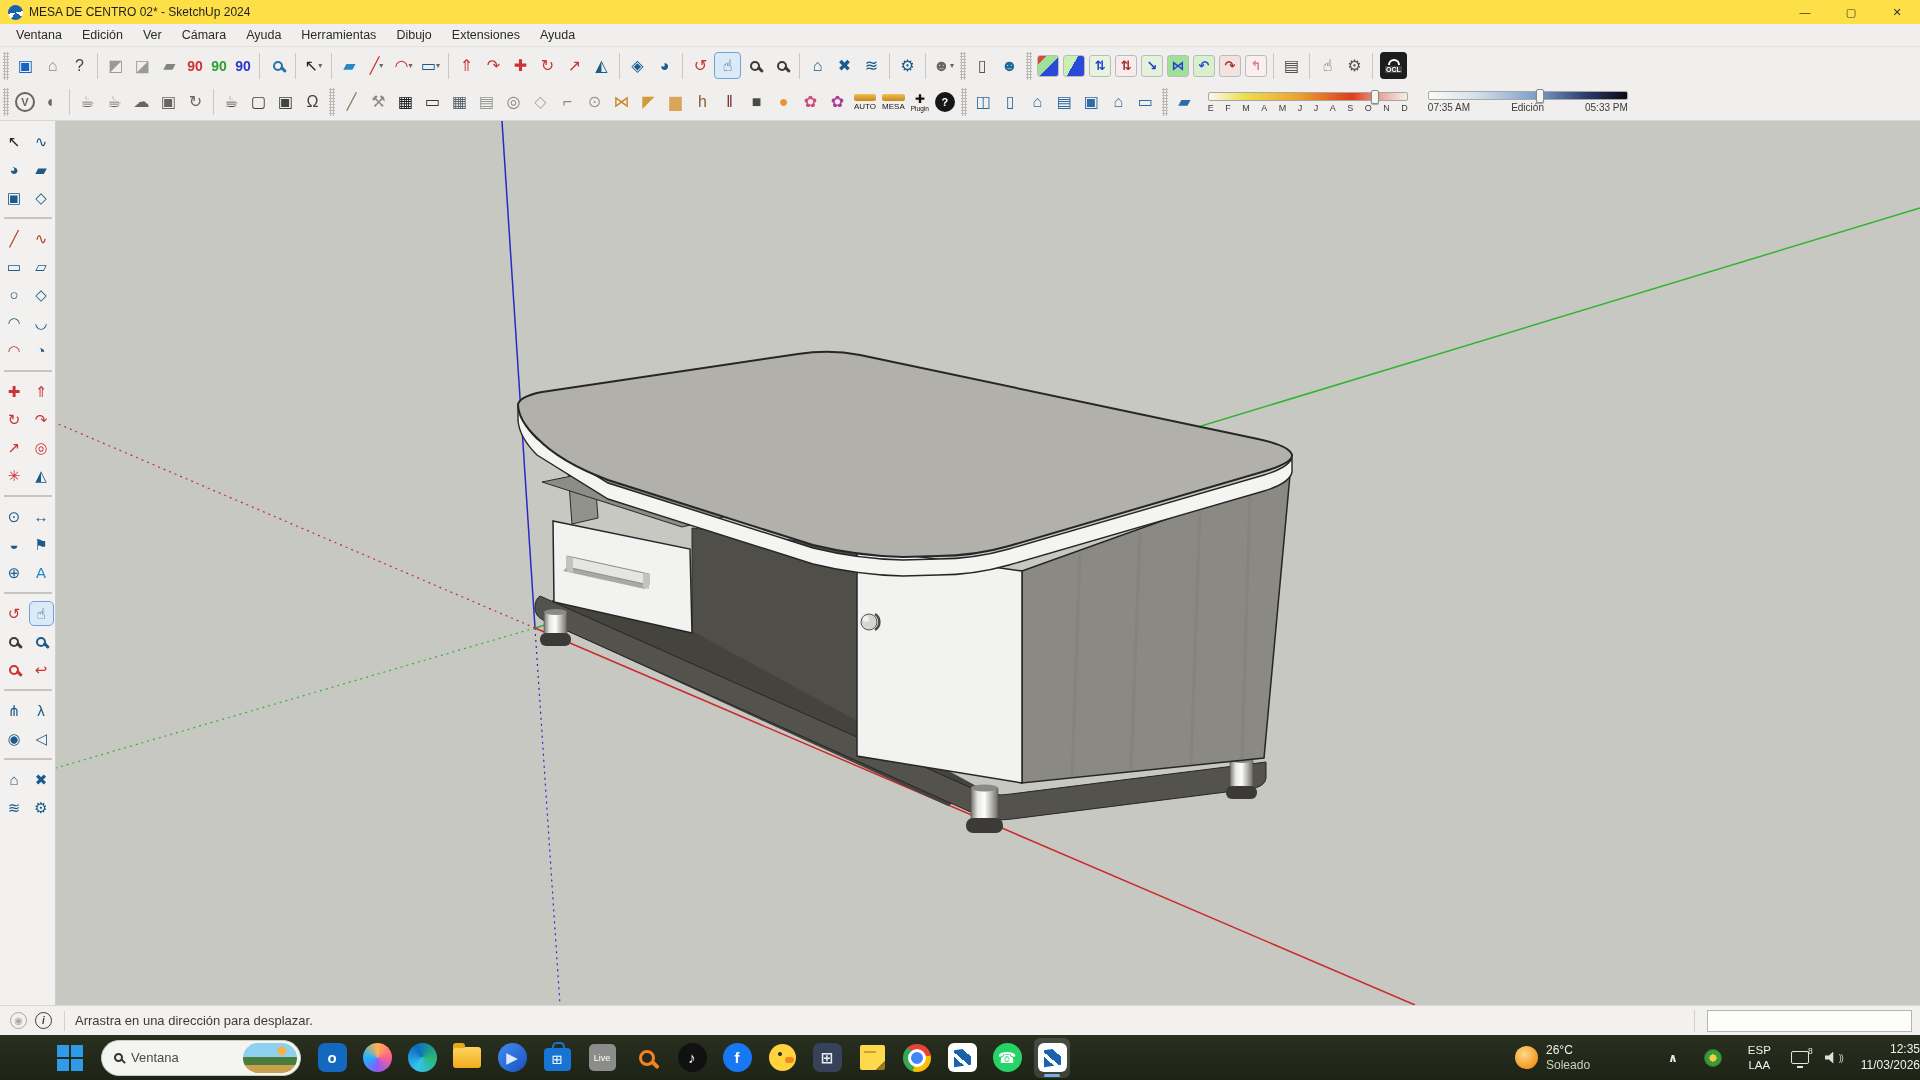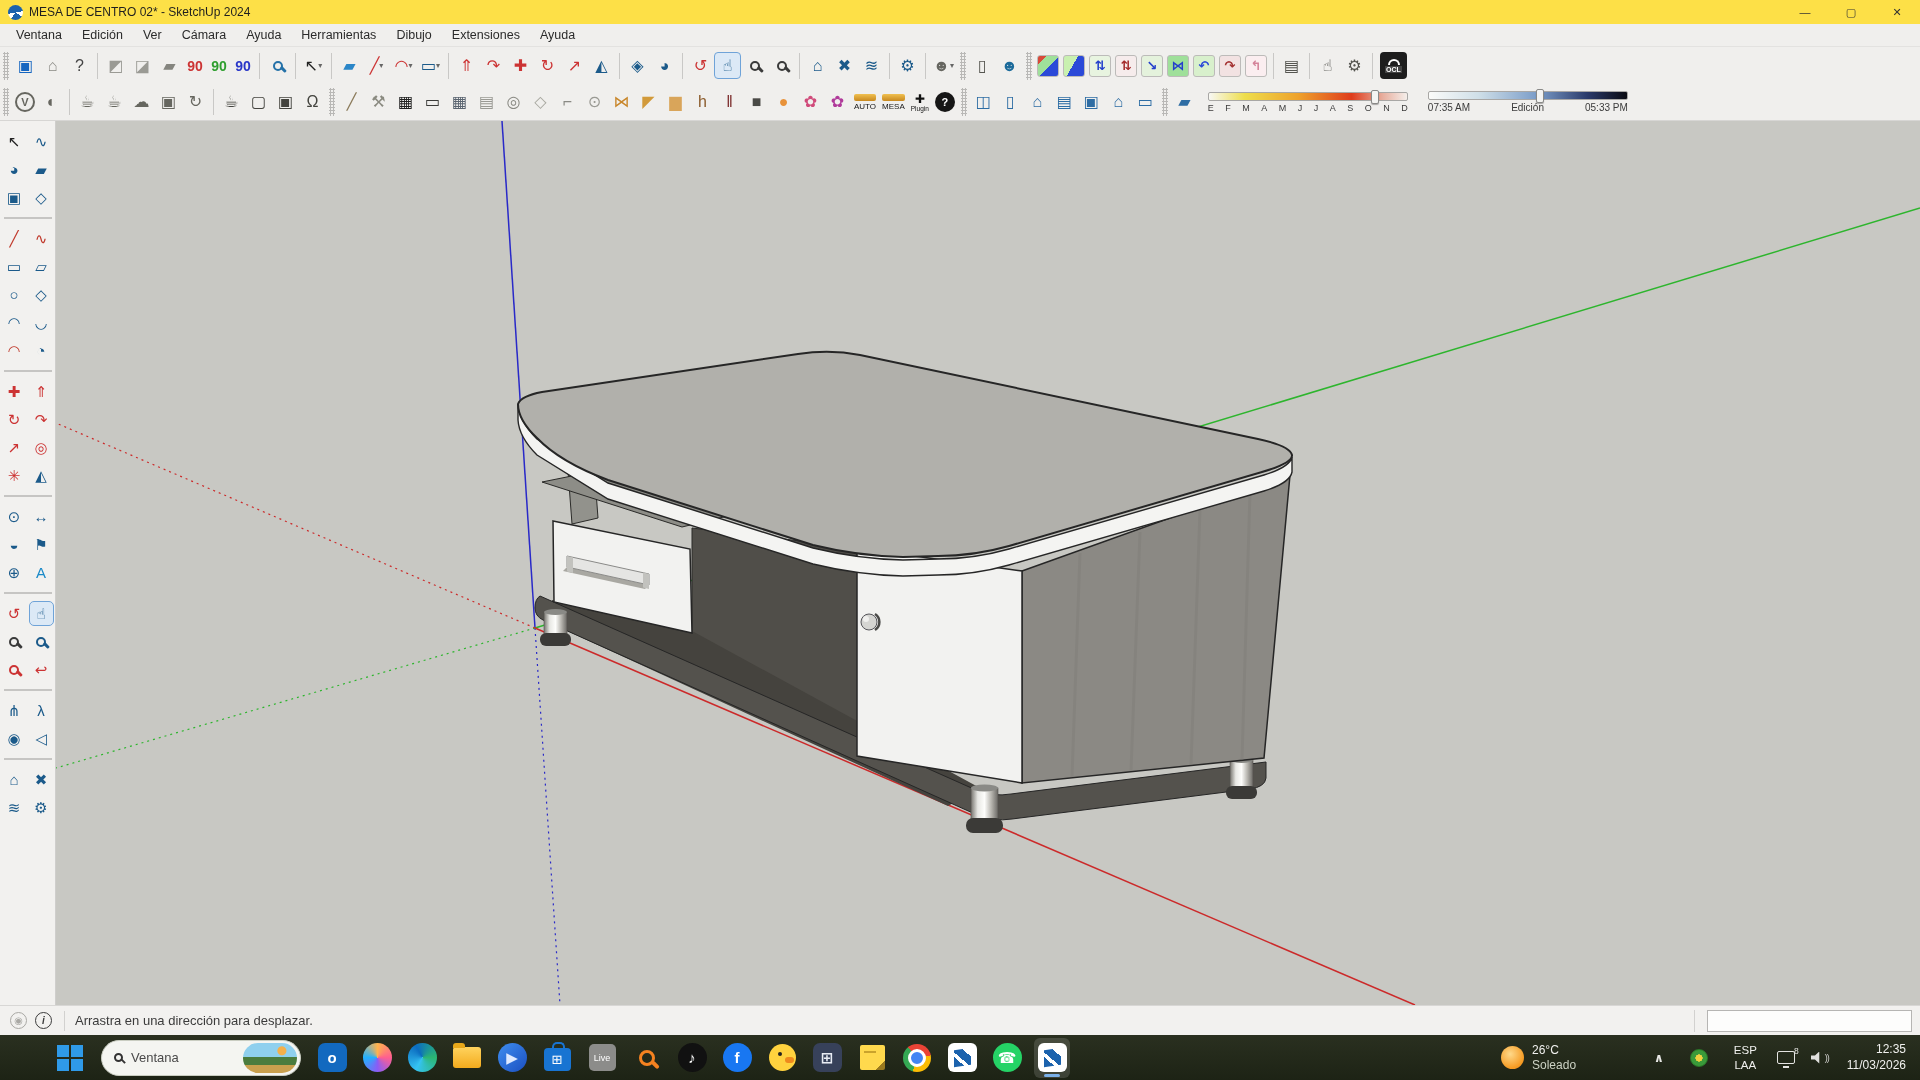--- a/index.html
+++ b/index.html
@@ -131,21 +131,21 @@
   .tb-mag{width:16px;height:16px;border:3.5px solid #f58220;border-radius:50%;position:relative;}
   .tb-mag::after{content:"";position:absolute;width:9px;height:3.5px;background:#f58220;
     transform:rotate(45deg);right:-8px;bottom:-4px;border-radius:2px;}
   .tb-su{width:29px;height:29px;background:#fff;border-radius:6px;display:flex;align-items:center;justify-content:center;}
   .su-in{width:17px;height:17px;transform:skewY(-8deg);
     background:linear-gradient(45deg,#1b62ad 0 30%,#fff 30% 44%,#1b62ad 44% 74%,#fff 74%);}
   .tbslot.active{background:rgba(255,255,255,.14);border-radius:6px;}
   .tbslot.active::after{content:"";position:absolute;bottom:1px;left:10px;width:16px;height:3px;
     border-radius:2px;background:#7ab0e8;}
 
-  .tray{margin-left:auto;display:flex;align-items:center;height:100%;padding-right:14px;color:#f0f0ee;}
+  .tray{margin-left:auto;display:flex;align-items:center;height:100%;color:#f0f0ee;}
   .weather{display:flex;align-items:center;gap:8px;margin-right:78px;}
   .sun{width:23px;height:23px;border-radius:50%;
     background:radial-gradient(circle at 40% 35%,#ffd98a,#f59a22 70%,#e8821a);}
   .wtxt{font-size:12px;line-height:1.25;}
   .wtxt .cond{color:#ccd2c4;}
   .chev{font-size:12px;font-weight:bold;color:#e8e8e6;margin-right:26px;}
   .trayg{width:18px;height:18px;border-radius:50%;margin-right:26px;
     background:radial-gradient(#f0d040 0 31%,#3a9a3a 32%);border:1px solid #2a7a2a;}
   .lang{font-size:11.5px;line-height:1.3;text-align:center;margin-right:20px;}
   .net{width:18px;height:13px;border:1.6px solid #e4e4e2;border-radius:2px;position:relative;margin-right:16px;}

